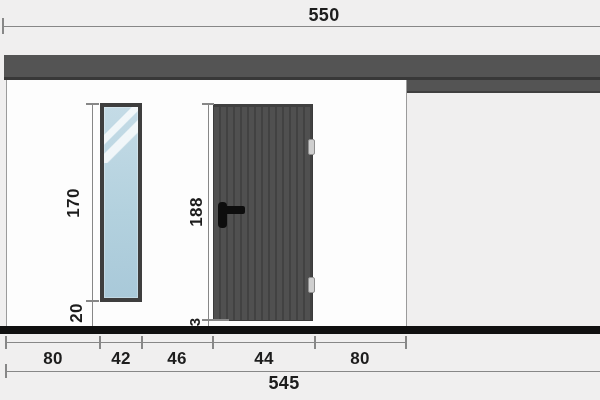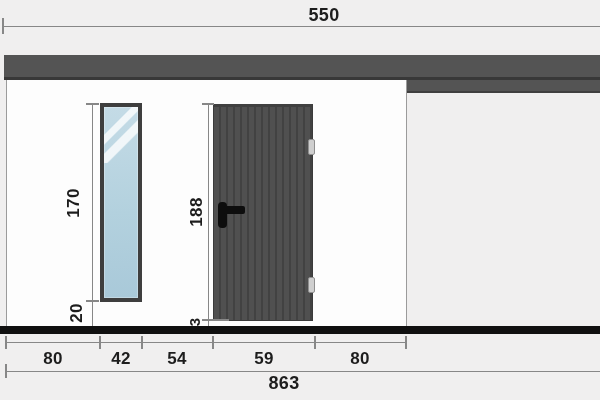--- a/index.html
+++ b/index.html
@@ -123,21 +123,21 @@
 
   <div class="dline" style="left:6px;top:342px;width:400px;height:1px;"></div>
   <div class="tick" style="left:5px;top:336px;width:2px;height:13px;"></div>
   <div class="tick" style="left:99px;top:336px;width:2px;height:13px;"></div>
   <div class="tick" style="left:141px;top:336px;width:2px;height:13px;"></div>
   <div class="tick" style="left:212px;top:336px;width:2px;height:13px;"></div>
   <div class="tick" style="left:314px;top:336px;width:2px;height:13px;"></div>
   <div class="tick" style="left:405px;top:336px;width:2px;height:13px;"></div>
   <div class="lbl" style="left:53px;top:358px;">80</div>
   <div class="lbl" style="left:121px;top:358px;">42</div>
-  <div class="lbl" style="left:177px;top:358px;">54</div>
-  <div class="lbl" style="left:264px;top:358px;">59</div>
+  <div class="lbl" style="left:177px;top:358px;">46</div>
+  <div class="lbl" style="left:264px;top:358px;">44</div>
   <div class="lbl" style="left:360px;top:358px;">80</div>
 
   <div class="dline" style="left:6px;top:371px;width:594px;height:1px;"></div>
   <div class="tick" style="left:5px;top:364px;width:2px;height:14px;"></div>
-  <div class="lbl big" style="left:284px;top:383px;">863</div>
+  <div class="lbl big" style="left:284px;top:383px;">545</div>
 
 </div>
 
 </body></html>

